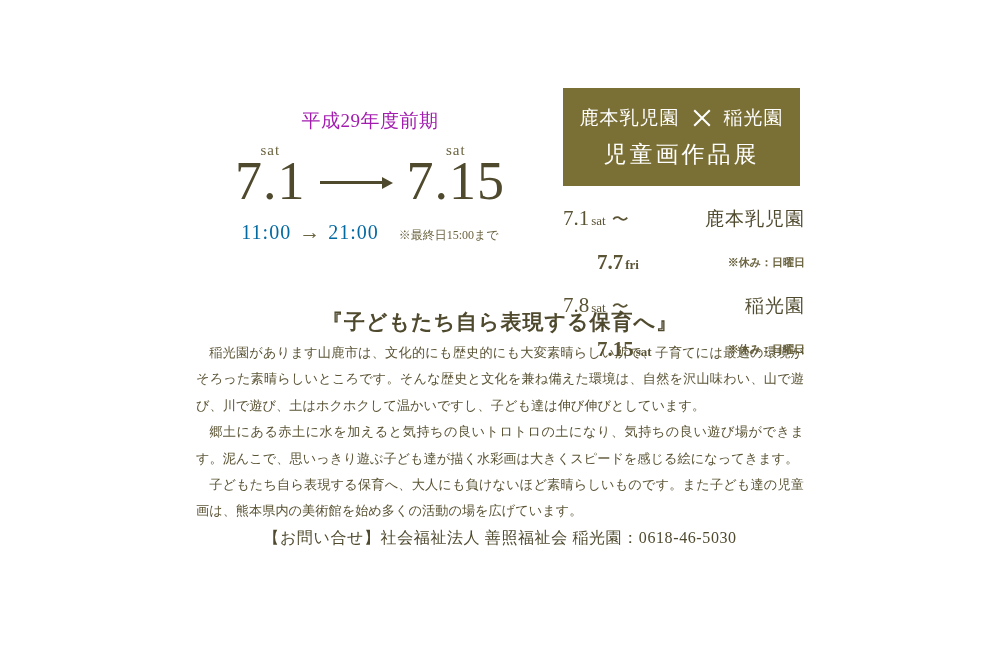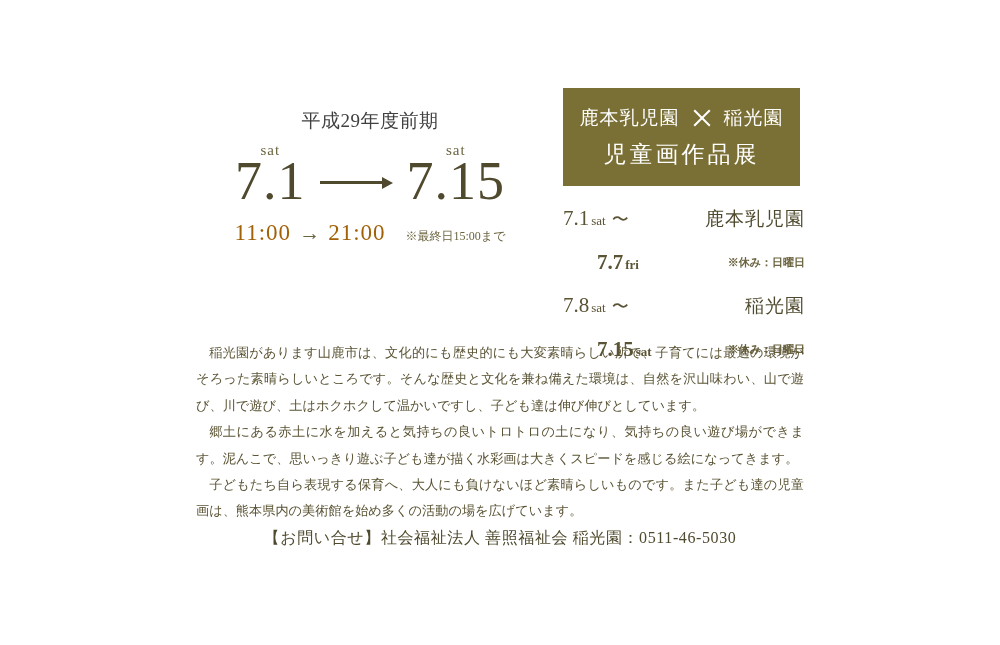--- a/index.html
+++ b/index.html
@@ -31,21 +31,21 @@
   .title-row {
     display: flex;
     align-items: baseline;
     justify-content: center;
     gap: 14px;
     white-space: nowrap;
   }
   .era-label {
     font-size: 19px;
     letter-spacing: 0.5px;
-    color: #404040;
+    color: #a21caf;
   }
   .main-title {
     font-size: 40px;
     font-weight: bold;
     letter-spacing: 2px;
     color: #4f4a2e;
   }
 
   .date-row {
     position: relative;
@@ -94,23 +94,23 @@
 
   .time-row {
     margin-top: 10px;
     display: flex;
     align-items: baseline;
     justify-content: center;
     gap: 8px;
     white-space: nowrap;
   }
   .time-text {
-    font-size: 23px;
-    letter-spacing: 1px;
-    color: #a16207;
+    font-size: 20px;
+    letter-spacing: 1px;
+    color: #0369a1;
   }
   .time-arrow {
     font-size: 21px;
     color: #6b6440;
   }
   .time-note {
     font-size: 12px;
     color: #6b6440;
     margin-left: 12px;
   }
@@ -330,22 +330,23 @@
       <div class="sched-bottom">
         <span class="sched-date2">
           <span>7.15</span><span class="dow">sat</span>
         </span>
         <span class="sched-note">※休み：日曜日</span>
       </div>
     </div>
 
   </div>
 
+  <div class="catchphrase">『子どもたち自ら表現する保育へ』</div>
 
   <div class="body-copy">
     <p>稲光園があります山鹿市は、文化的にも歴史的にも大変素晴らしい所で、子育てには最適の環境がそろった素晴らしいところです。そんな歴史と文化を兼ね備えた環境は、自然を沢山味わい、山で遊び、川で遊び、土はホクホクして温かいですし、子ども達は伸び伸びとしています。</p>
     <p>郷土にある赤土に水を加えると気持ちの良いトロトロの土になり、気持ちの良い遊び場ができます。泥んこで、思いっきり遊ぶ子ども達が描く水彩画は大きくスピードを感じる絵になってきます。</p>
     <p>子どもたち自ら表現する保育へ、大人にも負けないほど素晴らしいものです。また子ども達の児童画は、熊本県内の美術館を始め多くの活動の場を広げています。</p>
   </div>
 
-  <div class="contact">【お問い合せ】社会福祉法人 善照福祉会 稲光園：0511-46-5030</div>
+  <div class="contact">【お問い合せ】社会福祉法人 善照福祉会 稲光園：0618-46-5030</div>
 
 </div>
 
 </body></html>

